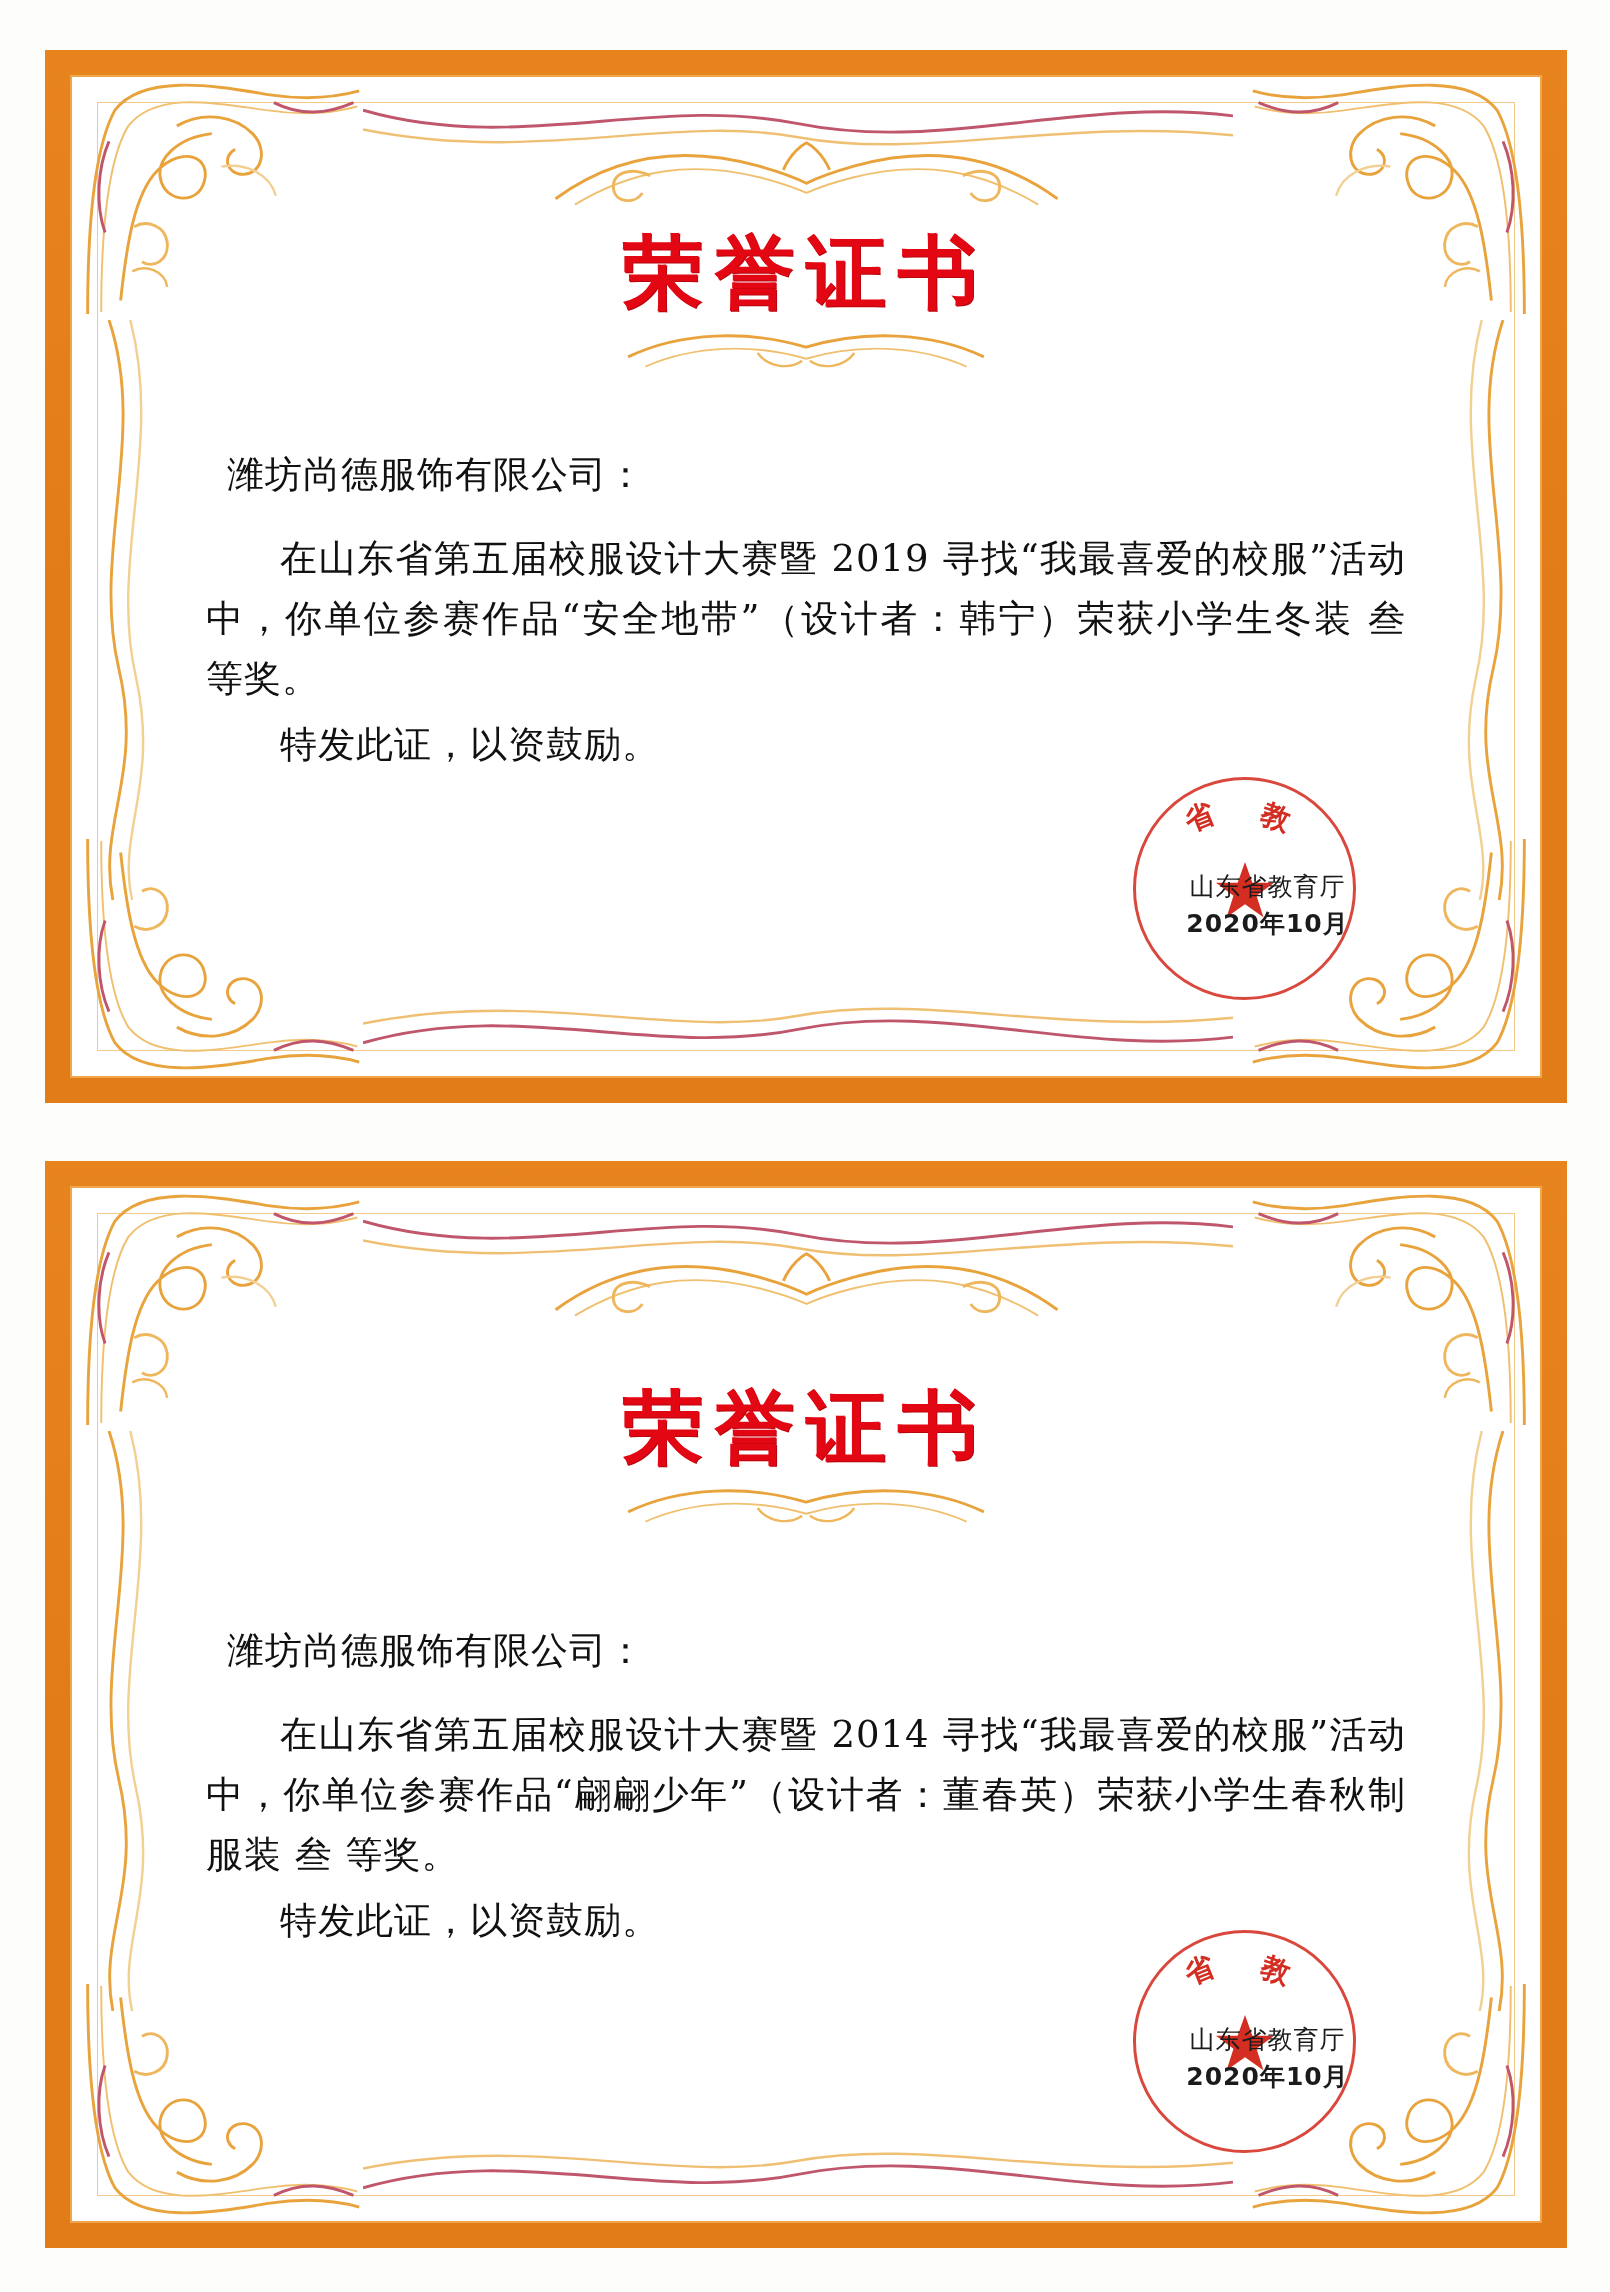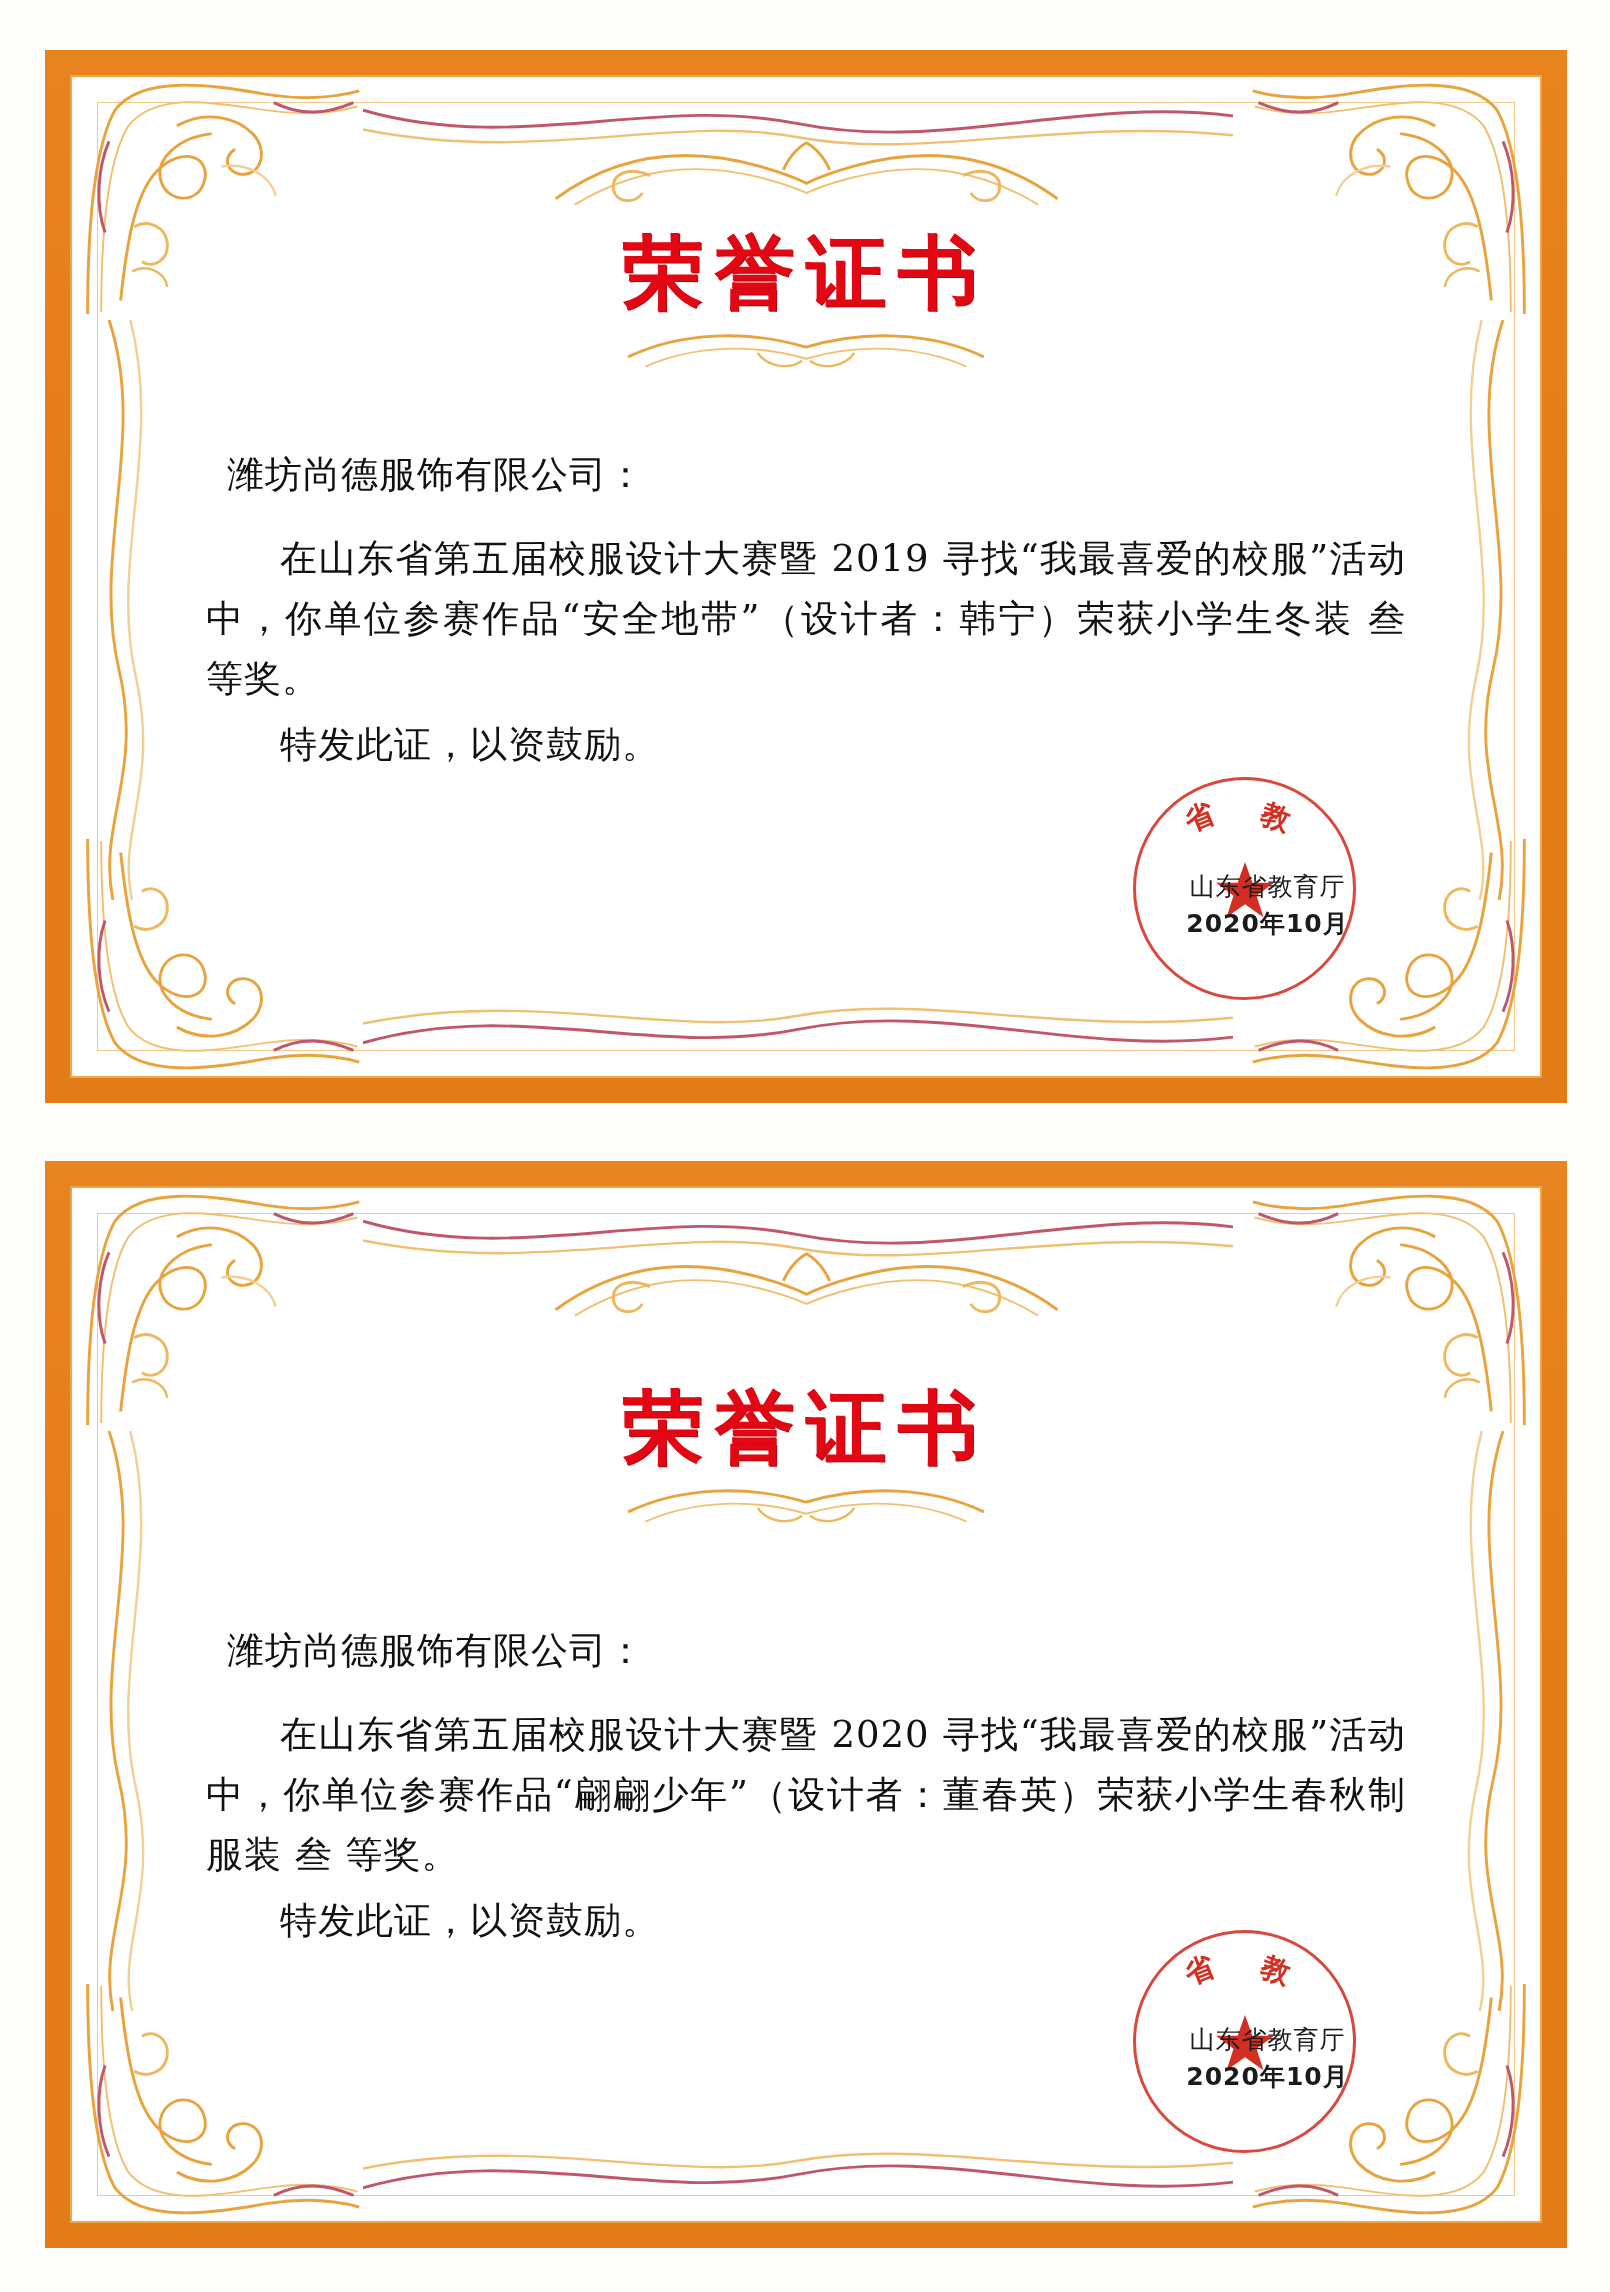--- a/index.html
+++ b/index.html
@@ -398,21 +398,21 @@
           <svg class="bottom-ornament" viewBox="0 0 400 60" fill="none">
             <path d="M16 34 C70 8 140 6 200 24 C260 6 330 8 384 34" stroke="#e8a33c" stroke-width="3"></path>
             <path d="M34 44 C84 22 146 20 200 36 C254 20 316 22 366 44" stroke="#f0c070" stroke-width="2"></path>
             <path d="M150 30 C160 44 182 48 196 38" stroke="#efb75d" stroke-width="2.5"></path>
             <path d="M250 30 C240 44 218 48 204 38" stroke="#efb75d" stroke-width="2.5"></path>
           </svg>
 
           <div class="salutation">潍坊尚德服饰有限公司：</div>
 
           <div class="body-text">
-            <p class="indent">在山东省第五届校服设计大赛暨 2020 寻找“我最喜爱的校服”活动中，你单位参赛作品“翩翩少年”（设计者：董春英）荣获小学生春秋制服装 叁 等奖。</p>
+            <p class="indent">在山东省第五届校服设计大赛暨 2014 寻找“我最喜爱的校服”活动中，你单位参赛作品“翩翩少年”（设计者：董春英）荣获小学生春秋制服装 叁 等奖。</p>
             <p class="indent">特发此证，以资鼓励。</p>
           </div>
 
           <div class="seal">
             <div class="seal-ring"></div>
             <div class="seal-arc-text">
               <span style="left:52px; top:21.3px; transform:rotate(-22deg);">省</span>
               <span style="left:128px; top:21.3px; transform:rotate(20deg);">教</span>
             </div>
             <svg class="seal-star" viewBox="0 0 64 64">

